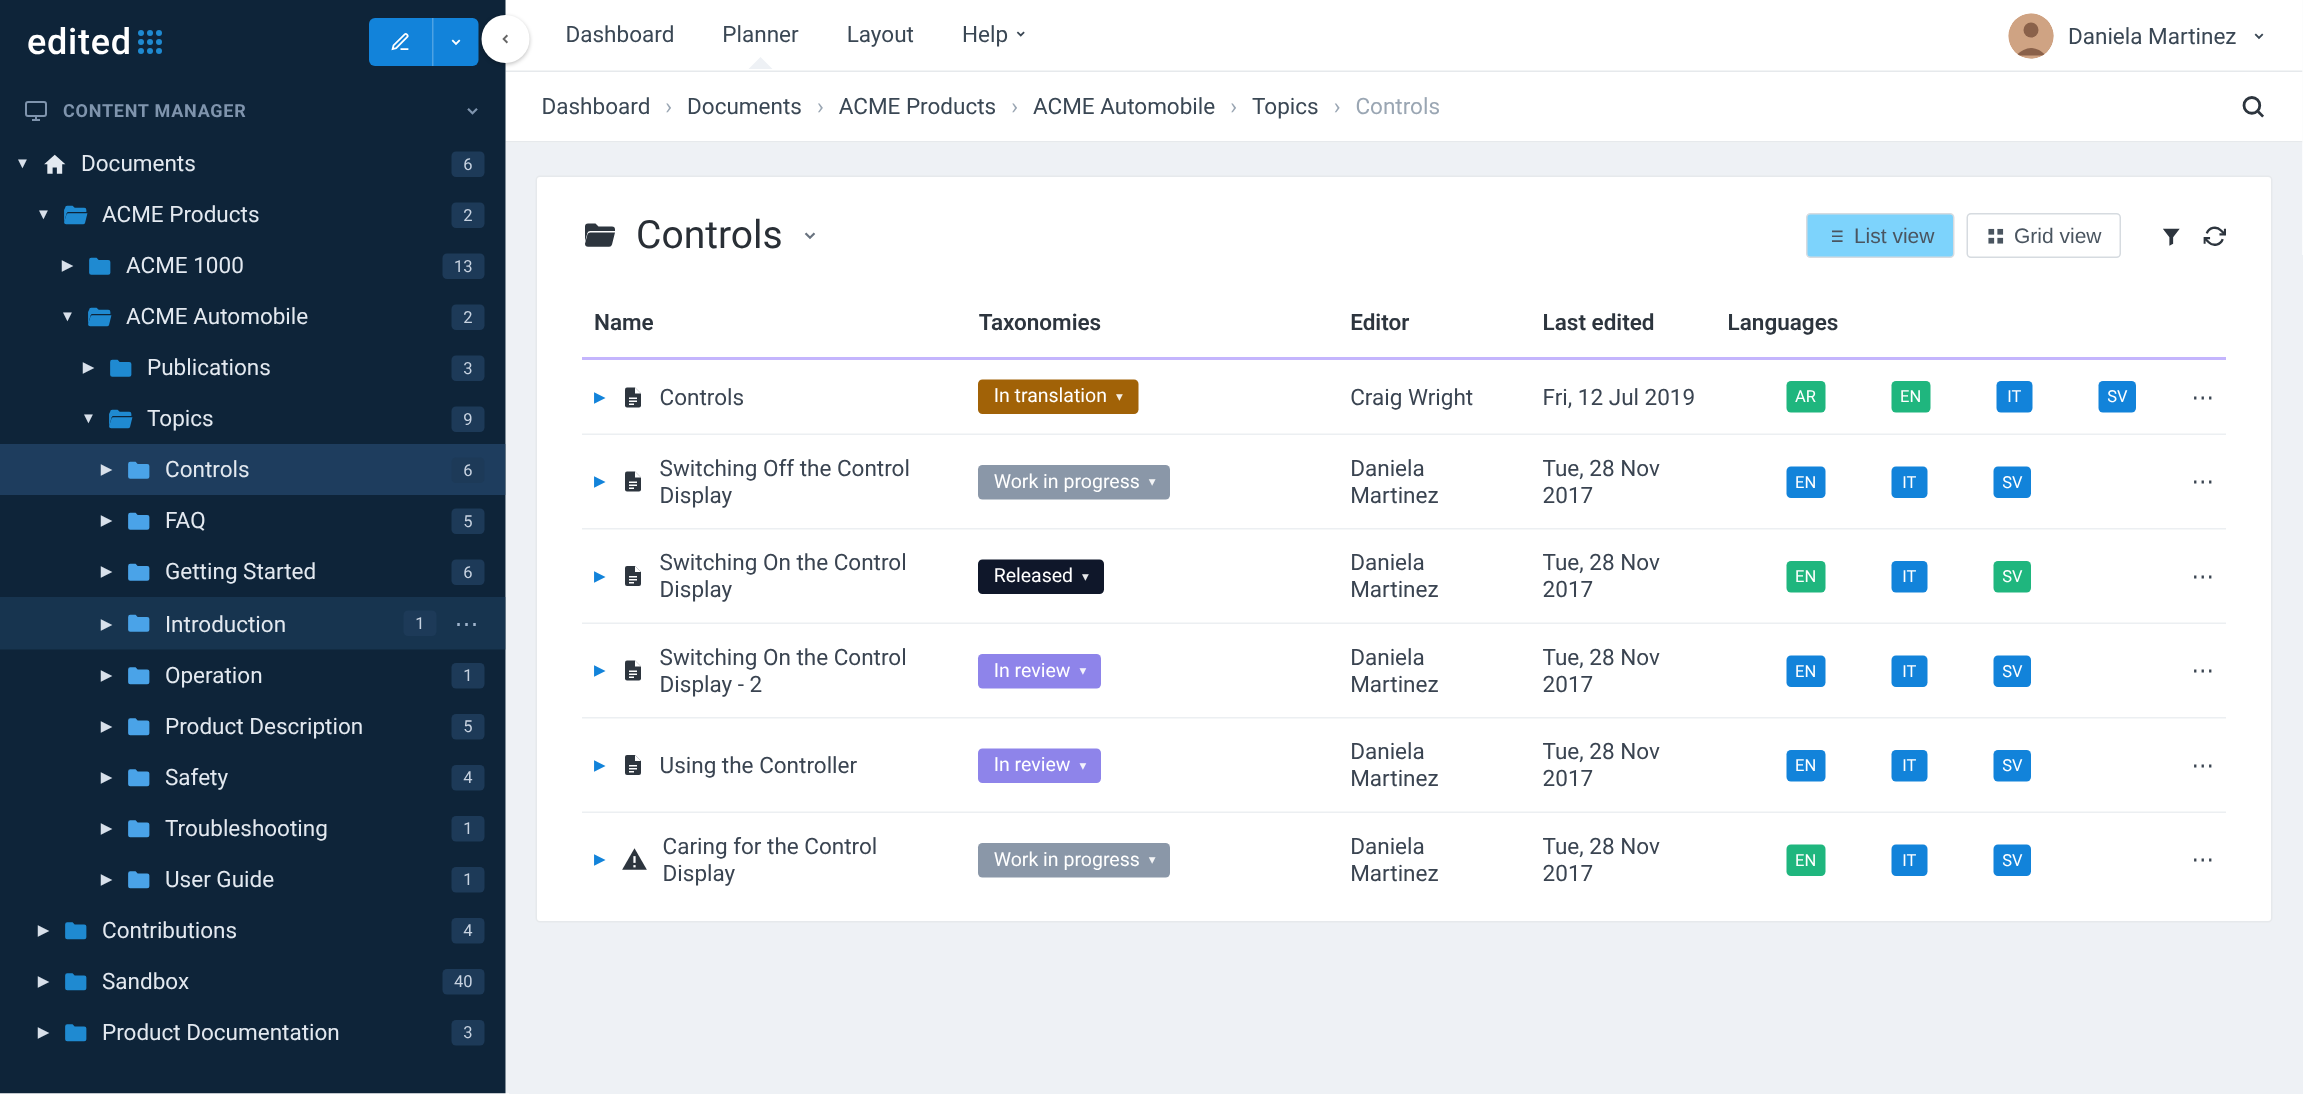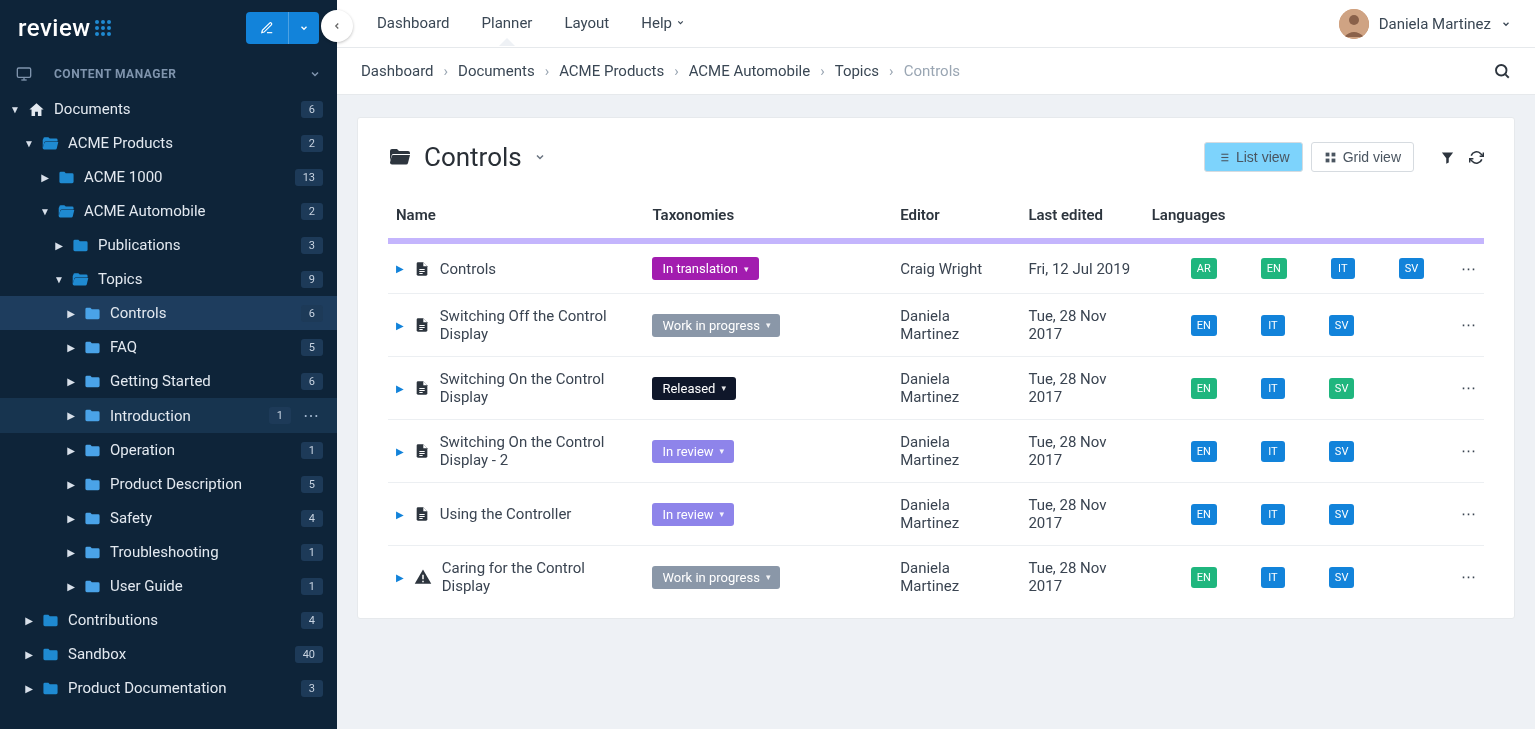--- a/index.html
+++ b/index.html
@@ -16,21 +16,21 @@
 
 .sidebar-top { display: flex; align-items: center; justify-content: space-between; padding: 12px 18px 12px 18px; }
 .logo { color: #fff; font-weight: 500; font-size: 24px; letter-spacing: 0.5px; display: flex; align-items: center; gap: 4px; }
 .logo-dots { display: inline-grid; grid-template-columns: repeat(3,4px); gap: 2px; }
 .logo-dots span { width: 4px; height: 4px; border-radius: 50%; background: #1f8ad1; }
 .new-btn { background: #1283da; border: none; border-radius: 4px; color: #fff; display: flex; align-items: center; height: 32px; }
 .new-btn .nb-main { padding: 0 14px; border-right: 1px solid rgba(255,255,255,0.25); display:flex; align-items:center; height:100%; }
 .new-btn .nb-arrow { padding: 0 10px; display:flex; align-items:center; height:100%; }
 
 .sidebar-section-h { display: flex; align-items: center; justify-content: space-between; padding: 10px 16px; color: #7f94ad; font-size: 12px; font-weight: 700; letter-spacing: 0.5px; }
-.sidebar-section-h .left { display: flex; align-items: center; gap: 22px; }
+.sidebar-section-h .left { display: flex; align-items: center; gap: 10px; }
 
 .tree { list-style: none; }
 .tree li { position: relative; }
 .tree-row { display: flex; align-items: center; gap: 8px; padding: 8px 14px 8px 10px; cursor: pointer; font-size: 15px; color: #e3e9f0; }
 .tree-row.selected { background: #1e3d5e; }
 .tree-row.hovering { background: #17344f; }
 .tree-row .expander { width: 10px; text-align: center; flex-shrink: 0; font-size: 10px; color: #d8e0ea; }
 .tree-row .icon { width: 18px; flex-shrink: 0; display: inline-flex; }
 .tree-row .label { flex: 1; white-space: nowrap; overflow: hidden; text-overflow: ellipsis; }
 .badge-count { background: #1d3a58; color: #c8d3e1; font-size: 11px; padding: 2px 8px; border-radius: 3px; min-width: 22px; text-align: center; }
@@ -63,21 +63,21 @@
 .panel-head { display: flex; align-items: center; gap: 12px; margin-bottom: 24px; }
 .panel-title { font-size: 26px; font-weight: 400; color: #292f36; display:flex; align-items:center; gap:12px; }
 .panel-head .spacer { flex: 1; }
 .view-toggle { display: flex; gap: 8px; }
 .vbtn { background: #fff; border: 1px solid #d6dbe0; border-radius: 3px; padding: 6px 12px; font-size: 14px; color: #4a5560; display: inline-flex; align-items: center; gap: 6px; cursor: pointer; }
 .vbtn.active { background: #7dd3fc; }
 .head-icons { display: flex; gap: 14px; color: #4a5560; font-size: 15px; margin-left: 14px; }
 
 
 .tbl { width: 100%; border-collapse: collapse; }
-.tbl th { text-align: left; font-weight: 600; color: #2d353e; padding: 10px 8px 14px; font-size: 15px; border-bottom: 6px solid #c4b5fd; }
+.tbl th { text-align: left; font-weight: 600; color: #2d353e; padding: 10px 8px 14px; font-size: 15px; border-bottom: 2px solid #c4b5fd; }
 .tbl td { padding: 13px 8px; border-bottom: 1px solid #eceff2; color: #3a4451; font-size: 15px; vertical-align: middle; }
 .tbl tr:last-child td { border-bottom: none; }
 .row-name { display: flex; align-items: center; gap: 10px; }
 .row-caret { color: #1283da; font-size: 10px; }
 .row-icon { color: #3a4451; }
 .status-tag { display: inline-flex; align-items: center; gap: 6px; color: #fff; font-size: 13px; padding: 4px 10px; border-radius: 3px; white-space: nowrap; }
 .status-tag .caret { font-size: 9px; opacity: 0.9; }
 .lang-tags { display: flex; gap: 5px; }
 .lang-tag { color: #fff; font-size: 11px; padding: 4px 6px; border-radius: 3px; min-width: 24px; text-align: center; margin-left: 39px; }
 .lang-blue { background: #1283da; }
@@ -94,21 +94,21 @@
 svg { display: block; }
 </style>
 </head>
 <body>
 
 <div class="app">
 
   <aside class="sidebar">
     <div class="sidebar-top">
       <div class="logo">
-        <span>review</span>
+        <span>edited</span>
         <span class="logo-dots">
             <span></span>
             <span></span>
             <span></span>
             <span></span>
             <span></span>
             <span></span>
             <span></span>
             <span></span>
             <span></span>
@@ -501,21 +501,21 @@
                         <path d="M14 2H6a2 2 0 00-2 2v16a2 2 0 002 2h12a2 2 0 002-2V8z"></path>
                         <path d="M14 2v6h6" fill="#fff"></path>
                         <rect x="8" y="12" width="8" height="1.5" fill="#fff"></rect>
                         <rect x="8" y="15" width="8" height="1.5" fill="#fff"></rect>
                         <rect x="8" y="18" width="5" height="1.5" fill="#fff"></rect>
                       </svg>
                     </span>
                     <span>Controls</span>
                   </div>
                 </td>
-                <td><span class="status-tag" style="background:#a21caf">
+                <td><span class="status-tag" style="background:#a16207">
                     <span>In translation</span>
                     <span class="caret">▾</span>
                   </span></td>
                 <td>Craig Wright</td>
                 <td>Fri, 12 Jul 2019</td>
                 <td>
                   <div class="lang-tags">
                     <span class="lang-tag lang-green">AR</span>
                     <span class="lang-tag lang-green">EN</span>
                     <span class="lang-tag lang-blue">IT</span>

